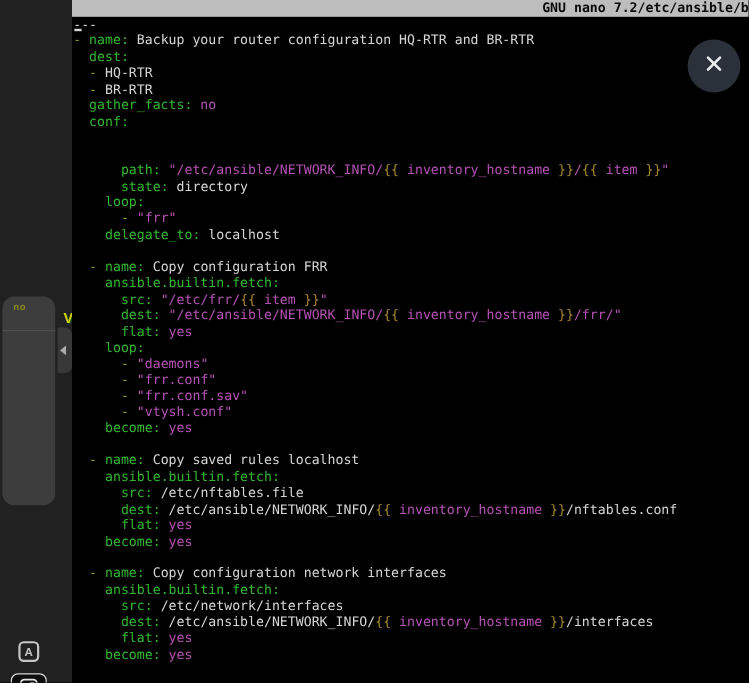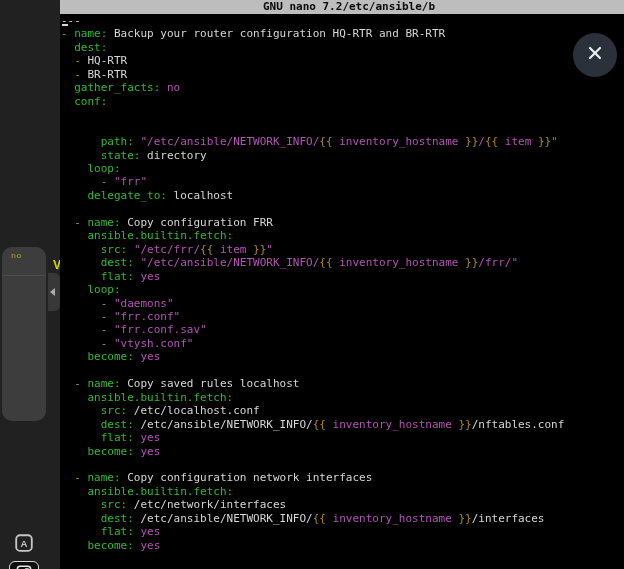--- a/index.html
+++ b/index.html
@@ -20,21 +20,21 @@
   .tb-btn.active{background:#0d0d0d;border:1px solid #d6d6d6;}
   .handle{position:absolute;left:48px;top:273px;width:12px;height:38px;background:#383838;
           border-radius:0 6px 6px 0;cursor:pointer;}
   .handle .tri{position:absolute;left:2px;top:15px;width:0;height:0;
                border-top:4px solid transparent;border-bottom:4px solid transparent;
                border-right:5px solid #ababab;}
   
   .terminal{position:absolute;left:60px;top:0;width:564px;height:569px;background:#000;}
   .titlebar{position:absolute;left:0;top:0;width:564px;height:14px;background:#bdbdbd;
             color:#0a0a0a;font-size:11px;line-height:14px;font-weight:bold;
-            display:flex;justify-content:center;overflow:hidden;white-space:nowrap;}
+            display:flex;justify-content:flex-end;overflow:hidden;white-space:nowrap;}
   .titlebar .app{padding-left:14px;}
   .editor{position:absolute;left:0;top:14px;width:564px;height:555px;padding-left:1px;
           font-size:11px;}
   .line{position:relative;height:13.46px;line-height:13.46px;white-space:pre;overflow:hidden;}
   .cursor-block{display:inline-block;width:7px;height:12px;vertical-align:-2px;}
   .cursor-underline{position:absolute;left:1px;bottom:1px;width:6px;height:2px;}
   
   .close-btn{position:absolute;left:573px;top:33px;width:44px;height:44px;border-radius:50%;
              background:#2b313a;display:flex;align-items:center;justify-content:center;cursor:pointer;}
 </style>
@@ -103,21 +103,21 @@
         <div class="line"><span style="color: rgb(214, 214, 214);">      </span><span style="color: rgb(51, 184, 51);">flat:</span><span style="color: rgb(214, 214, 214);"> </span><span style="color: rgb(180, 82, 180);">yes</span></div>
         <div class="line"><span style="color: rgb(214, 214, 214);">    </span><span style="color: rgb(51, 184, 51);">loop:</span></div>
         <div class="line"><span style="color: rgb(214, 214, 214);">      </span><span style="color: rgb(154, 154, 46);">-</span><span style="color: rgb(214, 214, 214);"> </span><span style="color: rgb(180, 82, 180);">"daemons"</span></div>
         <div class="line"><span style="color: rgb(214, 214, 214);">      </span><span style="color: rgb(154, 154, 46);">-</span><span style="color: rgb(214, 214, 214);"> </span><span style="color: rgb(180, 82, 180);">"frr.conf"</span></div>
         <div class="line"><span style="color: rgb(214, 214, 214);">      </span><span style="color: rgb(154, 154, 46);">-</span><span style="color: rgb(214, 214, 214);"> </span><span style="color: rgb(180, 82, 180);">"frr.conf.sav"</span></div>
         <div class="line"><span style="color: rgb(214, 214, 214);">      </span><span style="color: rgb(154, 154, 46);">-</span><span style="color: rgb(214, 214, 214);"> </span><span style="color: rgb(180, 82, 180);">"vtysh.conf"</span></div>
         <div class="line"><span style="color: rgb(214, 214, 214);">    </span><span style="color: rgb(51, 184, 51);">become:</span><span style="color: rgb(214, 214, 214);"> </span><span style="color: rgb(180, 82, 180);">yes</span></div>
         <div class="line"></div>
         <div class="line"><span style="color: rgb(214, 214, 214);">  </span><span style="color: rgb(154, 154, 46);">-</span><span style="color: rgb(214, 214, 214);"> </span><span style="color: rgb(51, 184, 51);">name:</span><span style="color: rgb(214, 214, 214);"> Copy saved rules localhost</span></div>
         <div class="line"><span style="color: rgb(214, 214, 214);">    </span><span style="color: rgb(51, 184, 51);">ansible.builtin.fetch:</span></div>
-        <div class="line"><span style="color: rgb(214, 214, 214);">      </span><span style="color: rgb(51, 184, 51);">src:</span><span style="color: rgb(214, 214, 214);"> /etc/localhost.conf</span></div>
+        <div class="line"><span style="color: rgb(214, 214, 214);">      </span><span style="color: rgb(51, 184, 51);">src:</span><span style="color: rgb(214, 214, 214);"> /etc/nftables.file</span></div>
         <div class="line"><span style="color: rgb(214, 214, 214);">      </span><span style="color: rgb(51, 184, 51);">dest:</span><span style="color: rgb(214, 214, 214);"> /etc/ansible/NETWORK_INFO/</span><span style="color: rgb(168, 134, 46);">{{</span><span style="color: rgb(180, 82, 180);"> inventory_hostname </span><span style="color: rgb(168, 134, 46);">}}</span><span style="color: rgb(214, 214, 214);">/nftables.conf</span></div>
         <div class="line"><span style="color: rgb(214, 214, 214);">      </span><span style="color: rgb(51, 184, 51);">flat:</span><span style="color: rgb(214, 214, 214);"> </span><span style="color: rgb(180, 82, 180);">yes</span></div>
         <div class="line"><span style="color: rgb(214, 214, 214);">    </span><span style="color: rgb(51, 184, 51);">become:</span><span style="color: rgb(214, 214, 214);"> </span><span style="color: rgb(180, 82, 180);">yes</span></div>
         <div class="line"></div>
         <div class="line"><span style="color: rgb(214, 214, 214);">  </span><span style="color: rgb(154, 154, 46);">-</span><span style="color: rgb(214, 214, 214);"> </span><span style="color: rgb(51, 184, 51);">name:</span><span style="color: rgb(214, 214, 214);"> Copy configuration network interfaces</span></div>
         <div class="line"><span style="color: rgb(214, 214, 214);">    </span><span style="color: rgb(51, 184, 51);">ansible.builtin.fetch:</span></div>
         <div class="line"><span style="color: rgb(214, 214, 214);">      </span><span style="color: rgb(51, 184, 51);">src:</span><span style="color: rgb(214, 214, 214);"> /etc/network/interfaces</span></div>
         <div class="line"><span style="color: rgb(214, 214, 214);">      </span><span style="color: rgb(51, 184, 51);">dest:</span><span style="color: rgb(214, 214, 214);"> /etc/ansible/NETWORK_INFO/</span><span style="color: rgb(168, 134, 46);">{{</span><span style="color: rgb(180, 82, 180);"> inventory_hostname </span><span style="color: rgb(168, 134, 46);">}}</span><span style="color: rgb(214, 214, 214);">/interfaces</span></div>
         <div class="line"><span style="color: rgb(214, 214, 214);">      </span><span style="color: rgb(51, 184, 51);">flat:</span><span style="color: rgb(214, 214, 214);"> </span><span style="color: rgb(180, 82, 180);">yes</span></div>
         <div class="line"><span style="color: rgb(214, 214, 214);">    </span><span style="color: rgb(51, 184, 51);">become:</span><span style="color: rgb(214, 214, 214);"> </span><span style="color: rgb(180, 82, 180);">yes</span></div>

